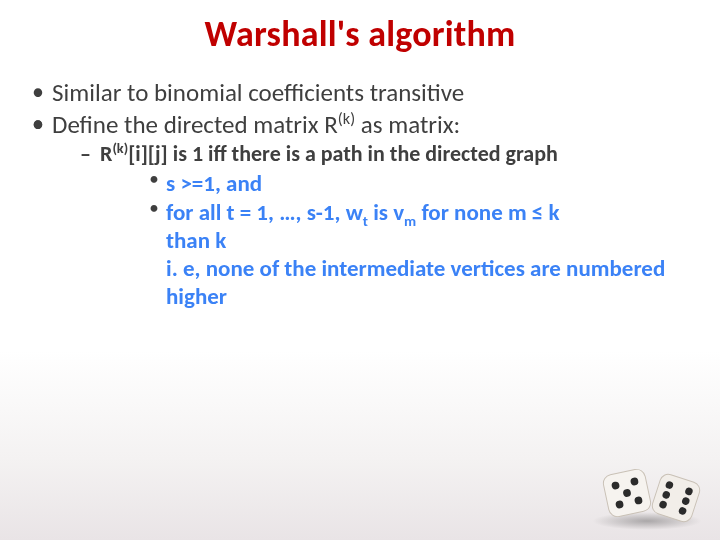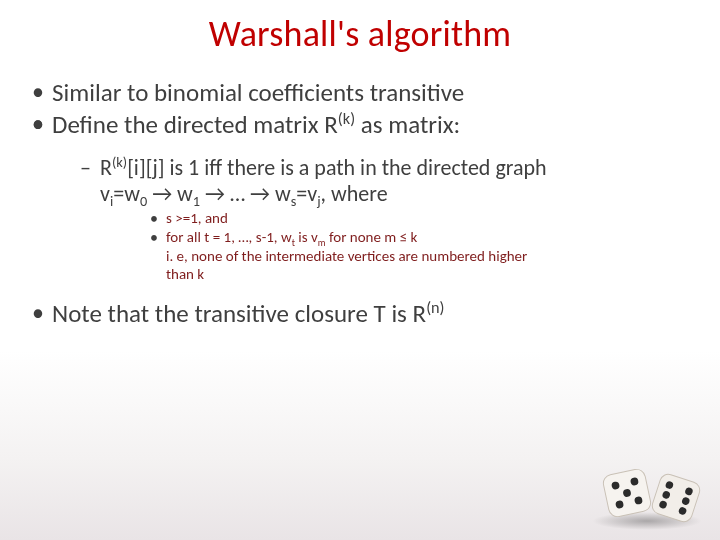--- a/index.html
+++ b/index.html
@@ -10,21 +10,21 @@
     position: relative;
   }
   .slide {
     width: 720px;
     height: 540px;
     padding: 12px 24px 20px 24px;
     position: relative;
   }
   h1.title {
     color: #c00000;
-    font-weight: 400;
+    font-weight: 700;
     font-size: 36px;
     text-align: center;
     margin-bottom: 22px;
     letter-spacing: 0.2px;
   }
   ul { list-style: none; }
   .lvl1 > li {
     color: #3f3f3f;
     font-size: 25px;
     line-height: 1.18;
@@ -38,21 +38,22 @@
     left: 8px;
     top: 0;
     color: #3f3f3f;
     font-size: 24px;
   }
   .lvl1 > li .cont {
     display: block;
     padding-left: 22px;
   }
   .lvl2 {
-    margin-top: 16px;
+    margin-top: 2px;
+    font-weight: bold;
   }
   .lvl2 > li {
     color: #3f3f3f;
     font-size: 22px;
     line-height: 1.18;
     padding-left: 48px;
     position: relative;
     margin-bottom: 2px;
   }
   .lvl2 > li::before {
@@ -63,22 +64,22 @@
     color: #3f3f3f;
   }
   .lvl2 > li .cont {
     display: block;
     padding-left: 0;
   }
   .lvl3 {
     margin-top: 2px;
   }
   .lvl3 > li {
-    color: #7f1d1d;
-    font-size: 15px;
+    color: #3b82f6;
+    font-size: 23px;
     line-height: 1.22;
     padding-left: 66px;
     position: relative;
     margin-bottom: 1px;
   }
   .lvl3 > li::before {
     content: "•";
     position: absolute;
     left: 50px;
     top: 0;
@@ -133,46 +134,38 @@
 
     <li>
     </li>
 
     <li>
       <span>Define the directed matrix R</span><sup>(k)</sup><span> as matrix:</span>
 
       <ul class="lvl2">
         <li>
           <span>R</span><sup>(k)</sup><span>[i][j] is 1 iff there is a path in the directed graph</span>
-          <span class="cont">
-            <span>v</span><sub>i</sub><span>=w</span><sub>0</sub><span> → </span><span>w</span><sub>1</sub><span> →  …  → </span><span> w</span><sub>s</sub><span>=v</span><sub>j</sub><span>,  where</span>
-          </span>
 
           <ul class="lvl3">
             <li>
               <span>s &gt;=1, and</span>
             </li>
             <li>
               <span>for all  t = 1, …, s-1,  w</span><sub>t</sub><span>  is v</span><sub>m</sub><span> for none m ≤ k</span>
+              <span class="cont">than k</span>
               <span class="cont">i. e, none of the intermediate vertices are numbered higher</span>
-              <span class="cont">than k</span>
             </li>
           </ul>
         </li>
       </ul>
     </li>
   </ul>
 
   <div class="gap"></div>
 
-  <ul class="lvl1">
-    <li>
-      <span>Note that the transitive closure T is R</span><sup>(n)</sup>
-    </li>
-  </ul>
 
   <div class="dice-wrap">
     <div class="shadow"></div>
     <div class="die die-a">
       <svg width="58" height="58" viewBox="0 0 60 60">
         <g transform="rotate(-12 30 30)">
           <rect x="8" y="8" width="44" height="44" rx="9" fill="#f6f3ef" stroke="#c9c1b6" stroke-width="1"></rect>
           <circle cx="20" cy="20" r="4" fill="#2b2b2b"></circle>
           <circle cx="40" cy="20" r="4" fill="#2b2b2b"></circle>
           <circle cx="20" cy="40" r="4" fill="#2b2b2b"></circle>

